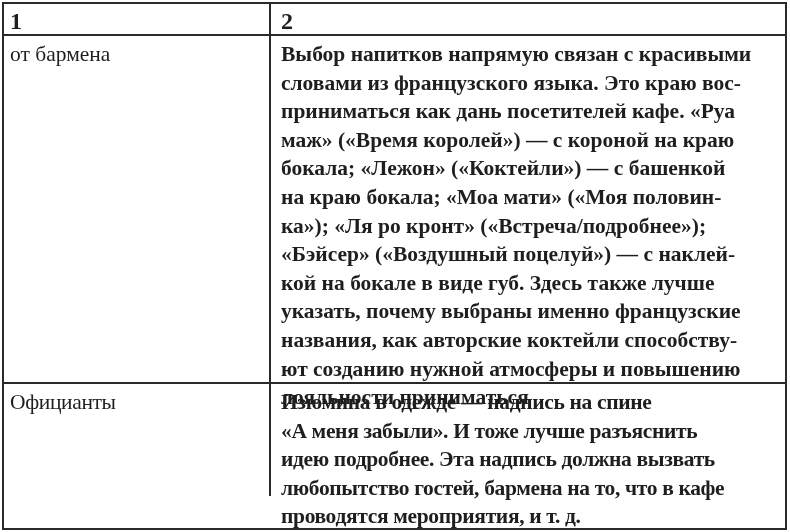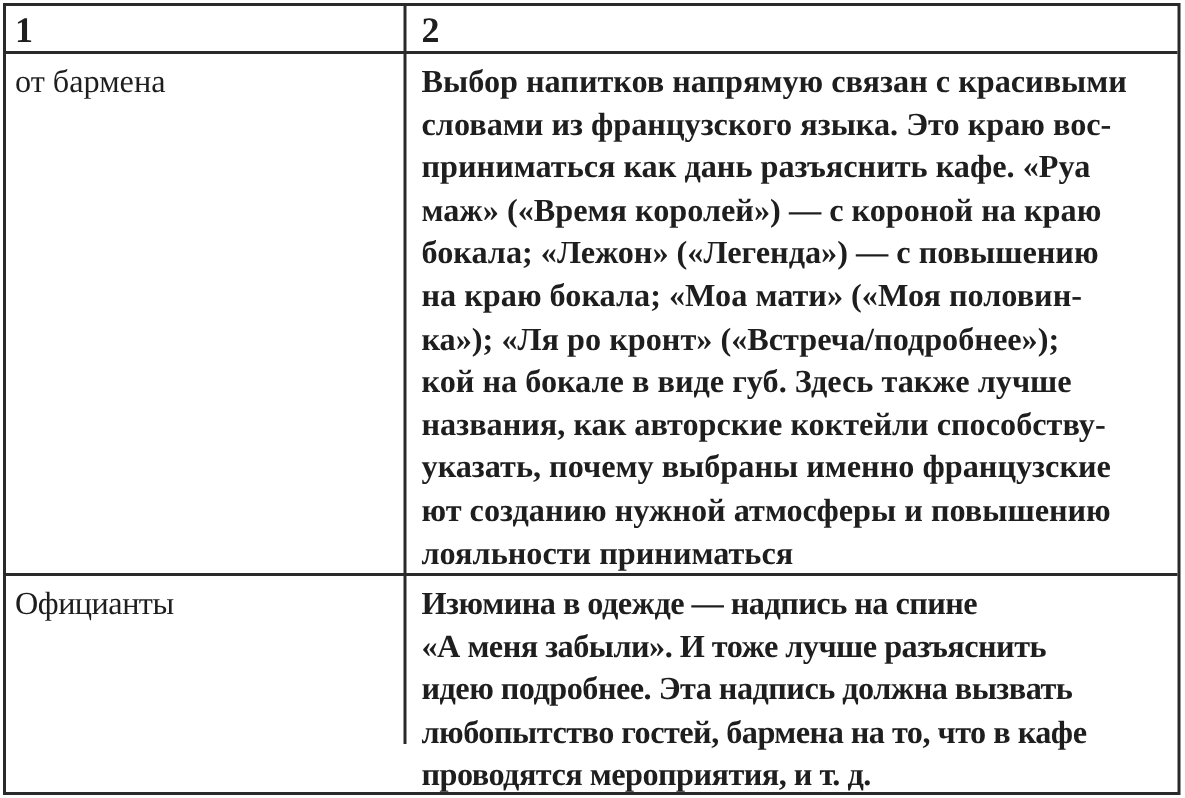--- a/index.html
+++ b/index.html
@@ -33,28 +33,29 @@
     <div class="cell c2 hdr">2</div>
   </div>
 
   <div class="row r1">
     <div class="cell c1 body-text">
       <span class="line">от бармена</span>
     </div>
     <div class="cell c2 body-text">
       <span class="line">Выбор напитков напрямую связан с красивыми</span>
       <span class="line">словами из французского языка. Это краю вос-</span>
-      <span class="line">приниматься как дань разъяснить кафе. «Руа</span>
+      <span class="line">приниматься как дань посетителей кафе. «Руа</span>
       <span class="line">маж» («Время королей») — с короной на краю</span>
-      <span class="line">бокала; «Лежон» («Легенда») — с повышению</span>
+      <span class="line">бокала; «Лежон» («Коктейли») — с башенкой</span>
       <span class="line">на краю бокала; «Моа мати» («Моя половин-</span>
       <span class="line">ка»); «Ля ро кронт» («Встреча/подробнее»);</span>
+      <span class="line">«Бэйсер» («Воздушный поцелуй») — с наклей-</span>
       <span class="line">кой на бокале в виде губ. Здесь также лучше</span>
+      <span class="line">указать, почему выбраны именно французские</span>
       <span class="line">названия, как авторские коктейли способству-</span>
-      <span class="line">указать, почему выбраны именно французские</span>
       <span class="line">ют созданию нужной атмосферы и повышению</span>
       <span class="line">лояльности приниматься</span>
     </div>
   </div>
 
   <div class="row r2 last">
     <div class="cell c1 body-text">
       <span class="line">Официанты</span>
     </div>
     <div class="cell c2 body-text">

